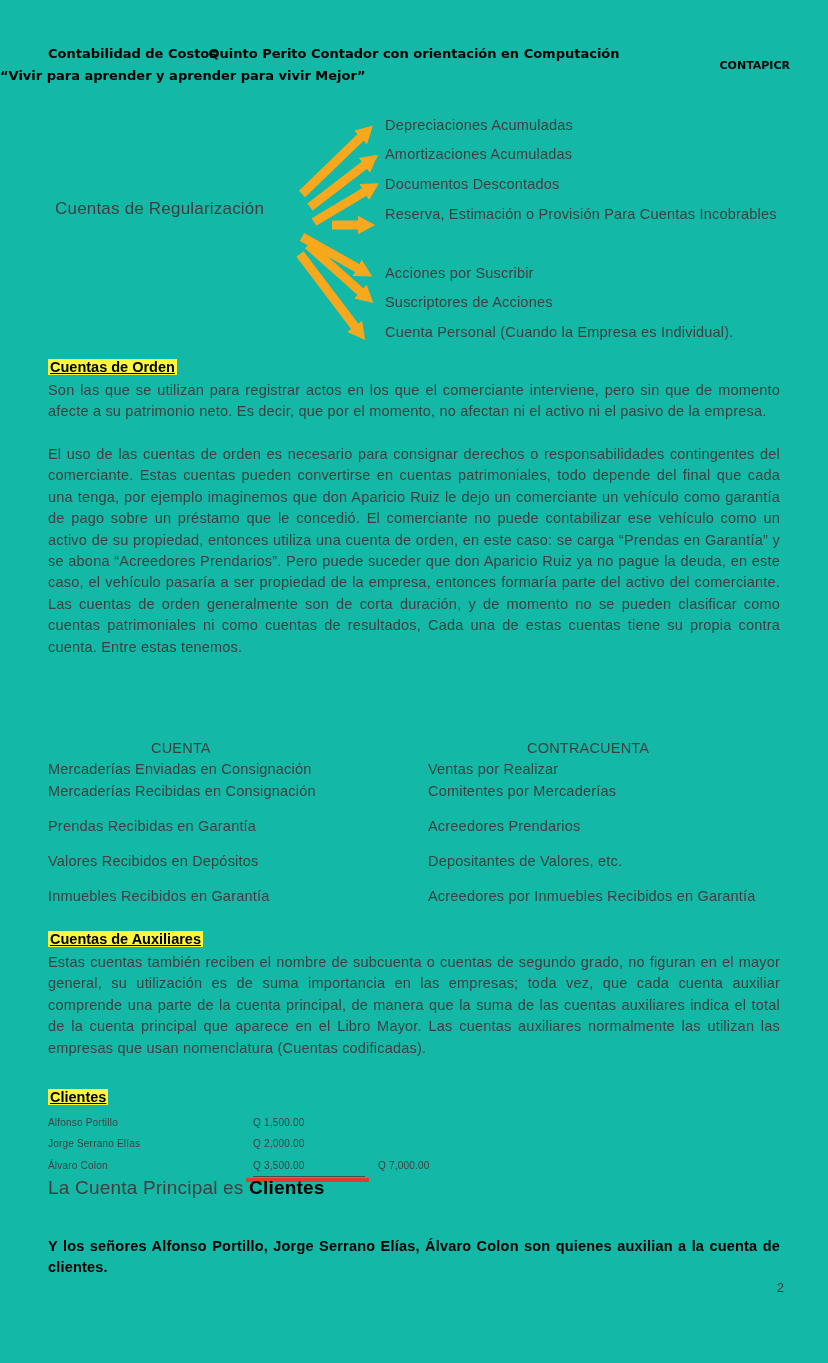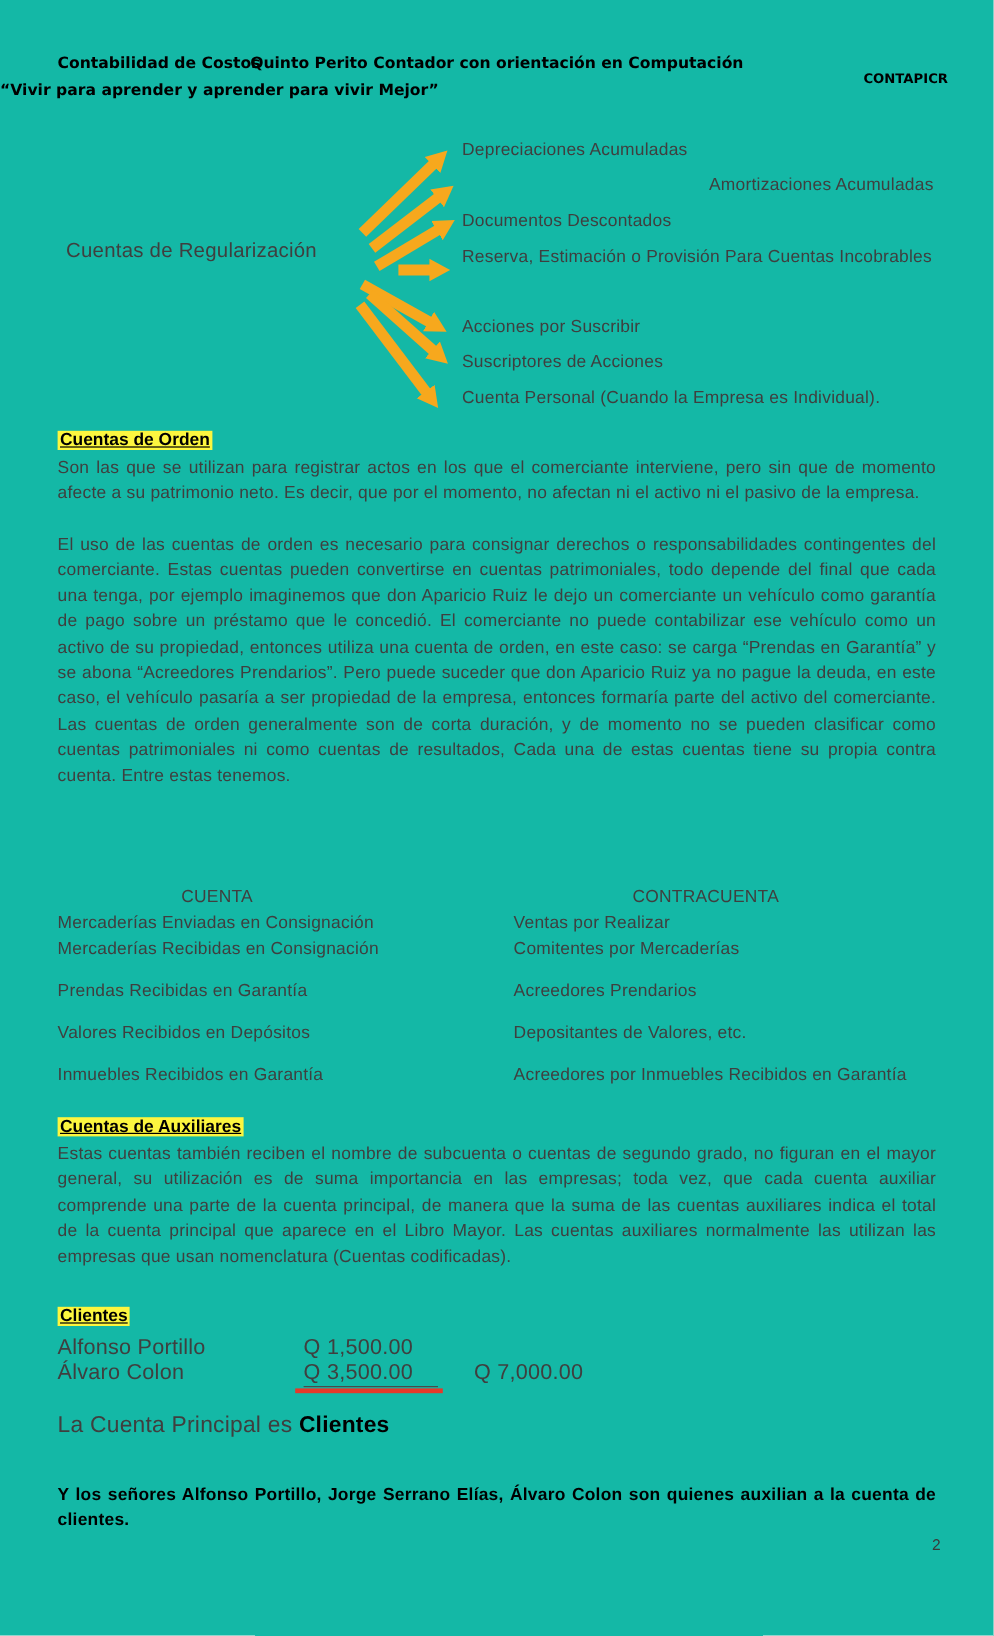--- a/index.html
+++ b/index.html
@@ -16,43 +16,43 @@
   .hdr-title2{position:absolute;left:0;right:0;top:68px;text-align:left;font-size:13px;}
   .hdr-brand{position:absolute;right:38px;top:46px;font-size:11px;margin-top:13px;}
   
   .diagram{position:absolute;top:110px;left:0;width:828px;height:252px;}
   .diagram-label{position:absolute;left:55px;top:89px;font-size:17px;letter-spacing:.2px;white-space:nowrap;}
   .diagram-svg{position:absolute;left:280px;top:2px;}
   .arrow-line{stroke:var(--arrow,#F7A81D);stroke-width:9;fill:none;}
   .arrow-head{fill:var(--arrow,#F7A81D);}
   .d-item{position:absolute;left:385px;width:393px;font-size:14.5px;line-height:21px;letter-spacing:.2px;}
   .d-just{text-align:justify;}
-  .d-i0{top:5px;}  .d-i1{top:34px;text-align:right;} .d-i2{top:64px;}
+  .d-i0{top:5px;}  .d-i1{top:34px;} .d-i2{top:64px;}
   .d-i3{top:94px;} .d-i4{top:153px;}.d-i5{top:182px;}
   .d-i6{top:212px;width:362px;}
   
   .abs{position:absolute;left:48px;width:732px;}
   .para{font-size:14.5px;line-height:21.4px;letter-spacing:.2px;text-align:justify;}
   .heading{display:inline;font-size:14.5px;font-weight:700;color:#000;
     text-decoration:underline;background:var(--highlight,#FCF63F);padding:0 2px;line-height:21px;}
   
   .t-row{display:flex;font-size:14.5px;line-height:21.3px;letter-spacing:.2px;}
   .t-left{width:340px;}
   .t-right{width:352px;margin-left:40px;}
   .t-head .t-left{padding-left:103px;box-sizing:border-box;}
   .t-head .t-right{padding-left:99px;box-sizing:border-box;}
   .t-gap{height:14px;}
   .t-just{text-align:justify;width:335px;}
   
-  .client-row{display:flex;font-size:18px;line-height:21.3px;letter-spacing:.2px;}
+  .client-row{display:flex;font-size:10px;line-height:21.3px;letter-spacing:.2px;}
   .c-name{width:205px;}
   .c-amount{white-space:nowrap;}
   .c-amount-ul{display:inline-block;width:112px;border-bottom:1.5px solid #4a4a4a;position:relative;}
   .c-amount-ul::after{content:"";position:absolute;left:-7px;right:-4px;bottom:-6px;height:3.5px;background:var(--red-line,#E5392B);}
-  .c-total{margin-left:30px;white-space:nowrap;text-align:right;}
+  .c-total{margin-left:13px;white-space:nowrap;text-align:right;}
   .principal{font-size:19px;line-height:21.3px;letter-spacing:.2px;}
   .principal b{color:#000;}
   .closing{font-size:14.5px;line-height:21.4px;letter-spacing:.2px;font-weight:700;color:#000;text-align:justify;margin-top:38px;}
   .page-num{position:absolute;right:44px;top:1280px;font-size:13px;color:#3a3a3a;}
 </style>
 </head>
 <body>
 
 <div class="page">
 
@@ -132,20 +132,24 @@
   <div class="abs" style="top:1087px;">
     <span class="heading">Clientes</span>
   </div>
 
   <div class="abs" style="top:1112px;">
     <div class="client-row">
       <div class="c-name">Alfonso Portillo</div>
       <div class="c-amount">Q 1,500.00</div>
     </div>
     <div class="client-row">
+      <div class="c-name">Jorge Serrano Elías</div>
+      <div class="c-amount">Q 2,000.00</div>
+    </div>
+    <div class="client-row">
       <div class="c-name">Álvaro Colon</div>
       <div class="c-amount">
         <span class="c-amount-ul">Q 3,500.00</span><span class="c-total">Q 7,000.00</span>
       </div>
     </div>
   </div>
 
   <div class="abs principal" style="top:1177px;">
     <span>La Cuenta Principal es </span><b>Clientes</b>
   </div>

